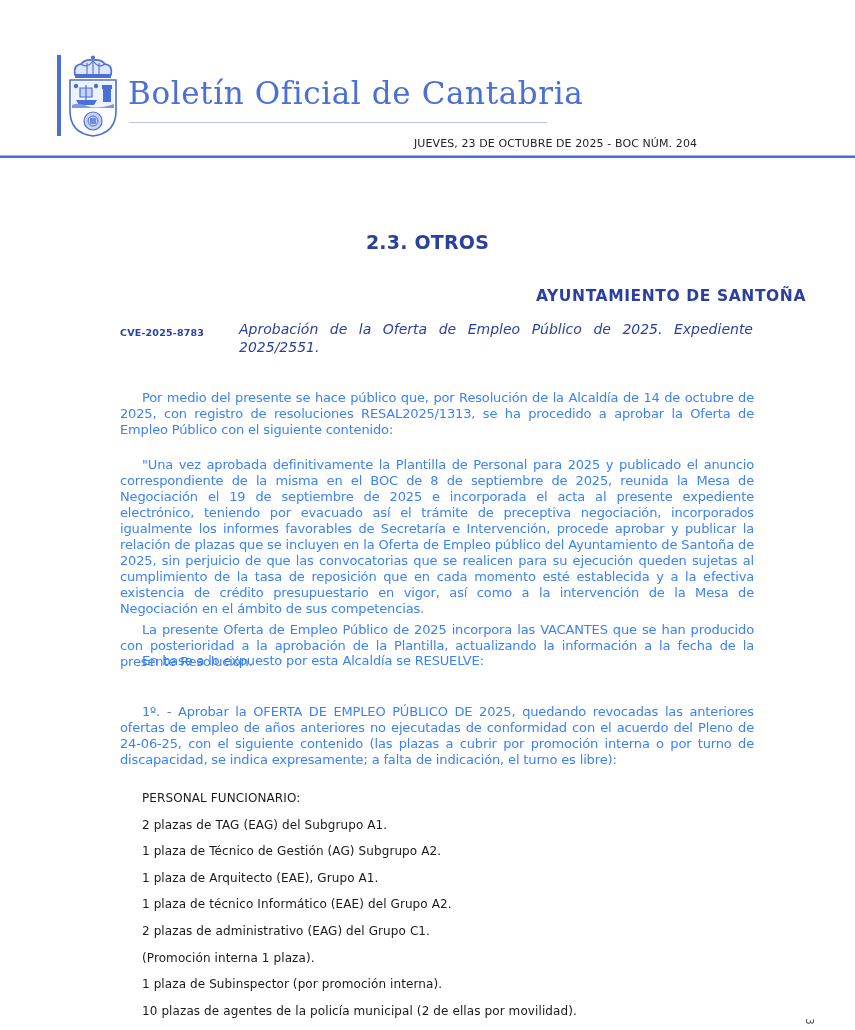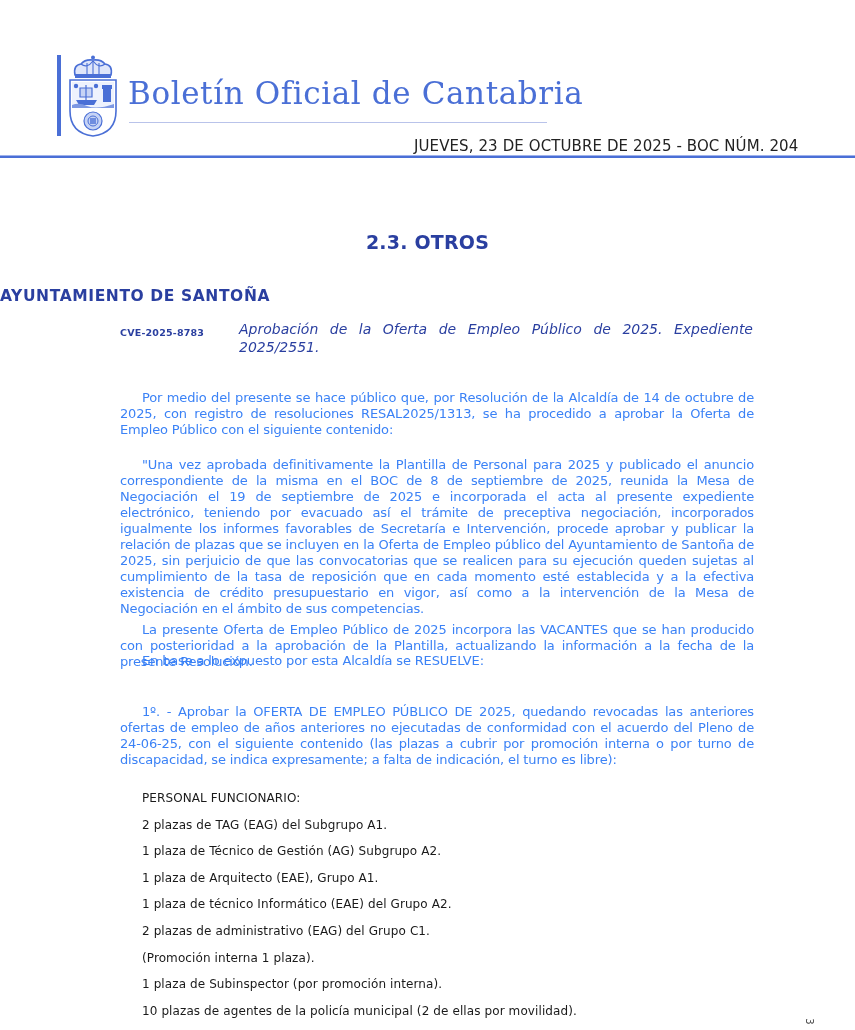--- a/index.html
+++ b/index.html
@@ -13,30 +13,30 @@
     .brand-title {
       position: absolute; left: 128px; top: 43px;
       font-family: "DejaVu Serif", serif; font-size: 31px; color: #4a6fd6;
       letter-spacing: 0.6px; white-space: nowrap;
     }
     .title-rule { position: absolute; left: 129px; top: 90px; width: 418px; height: 1px; background: #b9c3ea; }
     .header-rule { position: absolute; left: 0; top: 123px; width: 855px; height: 3px; background: #4a6fd6; border-top: 1px solid #9fb2ec; box-sizing: border-box; }
 
     .issue-line {
       position: absolute; left: 414px; top: 137px;
-      font-family: "DejaVu Sans", sans-serif; font-size: 15px; color: #222;
+      font-family: "DejaVu Sans", sans-serif; font-size: 11px; color: #222;
       letter-spacing: 0.1px; white-space: nowrap;
     }
     .section-title {
       position: absolute; left: 0; width: 855px; top: 231px; text-align: center;
       font-family: "DejaVu Sans", sans-serif; font-weight: bold; font-size: 19px;
       color: #2a3fa0; letter-spacing: 0.2px;
     }
     .entity-title {
-      position: absolute; left: 0; width: 806px; top: 287px; text-align: left;
+      position: absolute; left: 0; width: 806px; top: 287px; text-align: right;
       font-family: "DejaVu Sans", sans-serif; font-weight: bold; font-size: 15.5px;
       color: #2a3fa0; letter-spacing: 0.6px;
     }
     .cve {
       position: absolute; left: 120px; top: 327px;
       font-size: 9.5px; font-weight: bold; color: #2a3fa0; letter-spacing: 0.2px;
     }
     .summary {
       position: absolute; left: 239px; top: 320px; width: 514px;
       font-style: italic; font-size: 14px; line-height: 18px; color: #2a3fa0;

